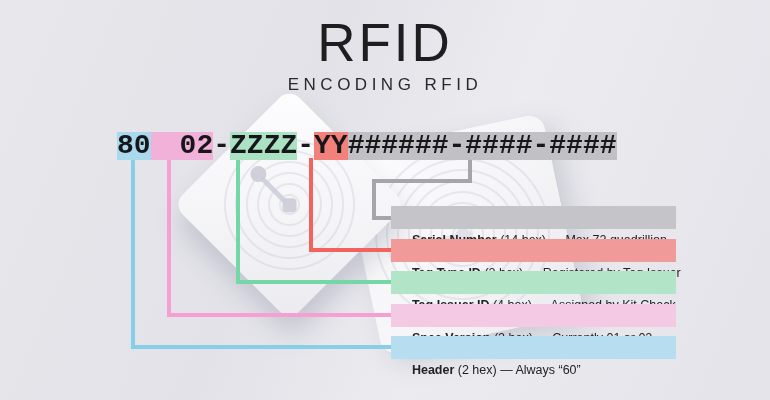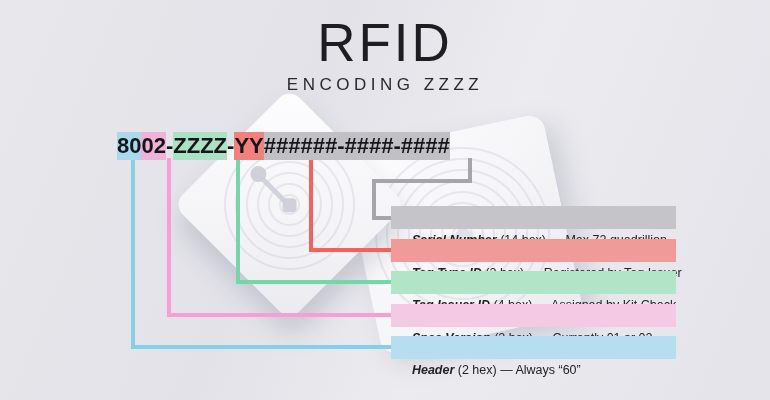--- a/index.html
+++ b/index.html
@@ -29,26 +29,26 @@
   .tag-right .chip{opacity:.55;}
   
   .connectors{position:absolute;left:0;top:0;}
   .connectors polyline{fill:none;stroke-width:4;stroke-linejoin:miter;}
   
   .title-block{position:absolute;left:0;right:0;top:14px;text-align:center;color:#1e1e21;}
   .title{font-size:53px;line-height:58px;font-weight:300;letter-spacing:3px;}
   .subtitle{font-size:17px;letter-spacing:4.5px;margin-top:3px;color:#2a2a2e;}
   
   .code-row{position:absolute;left:117px;top:132px;display:flex;white-space:pre;
-    font-family:Liberation Sans, sans-serif;font-weight:700;font-size:22px;color:#17171a;}
+    font-family:Liberation Mono, monospace;font-weight:700;font-size:28px;color:#17171a;}
   .seg{display:block;height:28px;line-height:28px;}
   
   .bar{position:absolute;left:391px;width:285px;height:23px;line-height:23px;
     font-size:12.5px;color:#222226;padding-left:7px;box-sizing:border-box;white-space:pre;}
-  .bar b{font-weight:700;font-style:italic;}
+  .bar b{font-weight:700;}
   .bar-0{top:206px}.bar-1{top:239px}.bar-2{top:271px}.bar-3{top:304px}.bar-4{top:336px}
 </style>
 </head>
 <body>
 
 <div class="stage">
 
   <div class="tag tag-right">
     <div class="coil"></div>
     <div class="chip">
@@ -69,26 +69,26 @@
   <svg class="connectors" width="770" height="400" viewBox="0 0 770 400">
     <polyline points="470,158 470,181 374,181 374,218 391,218" style="stroke: rgb(165, 165, 171);"></polyline>
     <polyline points="311,158 311,250 391,250" style="stroke: rgb(242, 99, 94);"></polyline>
     <polyline points="238,158 238,282 391,282" style="stroke: rgb(116, 216, 166);"></polyline>
     <polyline points="169,158 169,315 391,315" style="stroke: rgb(247, 159, 211);"></polyline>
     <polyline points="133,158 133,347 391,347" style="stroke: rgb(133, 207, 233);"></polyline>
   </svg>
 
   <div class="title-block">
     <div class="title">RFID</div>
-    <div class="subtitle">ENCODING ZZZZ</div>
+    <div class="subtitle">ENCODING RFID</div>
   </div>
 
   <div class="code-row">
     <span class="seg" style="background-color: rgb(169, 217, 236);">80</span>
-    <span class="seg" style="background-color: rgb(242, 177, 216);">02</span>
+    <span class="seg" style="background-color: rgb(242, 177, 216); padding-left: 29px;">02</span>
     <span class="seg" style="background-color: transparent;">-</span>
     <span class="seg" style="background-color: rgb(171, 226, 196); text-align: center;">ZZZZ</span>
     <span class="seg" style="background-color: transparent;">-</span>
     <span class="seg" style="background-color: rgb(242, 129, 124);">YY</span>
     <span class="seg" style="background-color: rgb(192, 192, 197);">######-####-####</span>
   </div>
 
   <div class="bar bar-0" style="background-color: rgb(197, 197, 201);">
     <b>Serial Number</b><span> (14 hex) — Max 72 quadrillion</span>
   </div>

